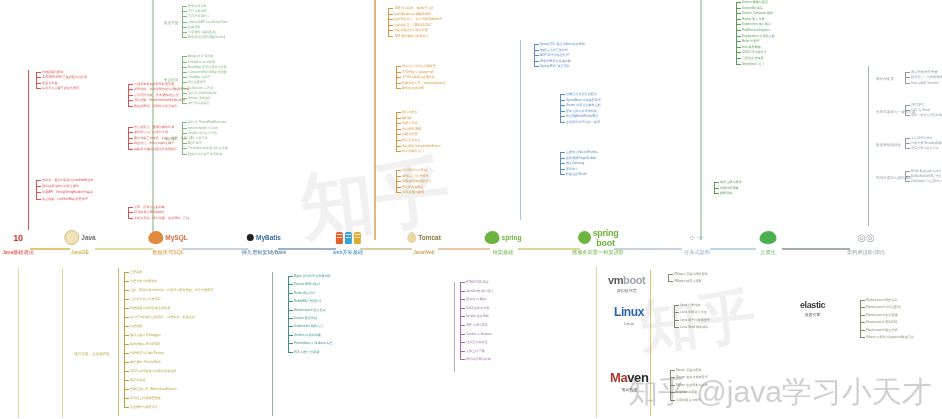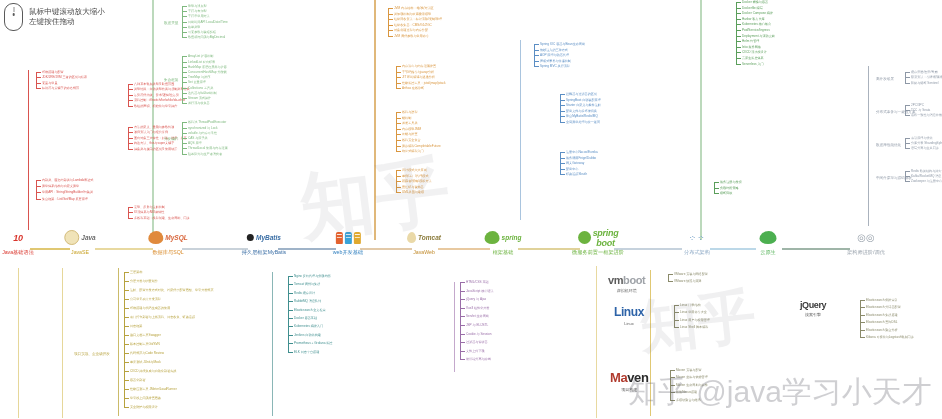--- a/index.html
+++ b/index.html
@@ -21,21 +21,21 @@
   
   .wm-center{position:absolute;left:300px;top:150px;font-size:74px;font-weight:bold;color:rgba(120,120,125,.10);
     transform:rotate(-7deg);white-space:nowrap;letter-spacing:2px;z-index:30;pointer-events:none;}
   .wm-br{position:absolute;left:628px;top:372px;font-size:30px;color:rgba(95,95,105,.30);white-space:nowrap;z-index:31;pointer-events:none;}
   .wm-mid2{position:absolute;left:640px;top:283px;font-size:58px;font-weight:bold;color:rgba(120,120,125,.11);
     transform:rotate(-6deg);white-space:nowrap;z-index:30;pointer-events:none;}
 
   
   .spine-seg{position:absolute;height:1.6px;top:248px;z-index:5;}
   .node{position:absolute;top:228px;z-index:12;text-align:center;transform:translateX(-50%);}
-  .node .logo{height:19px;display:flex;align-items:center;justify-content:center;gap:2px;font-style:italic;}
+  .node .logo{height:19px;display:flex;align-items:center;justify-content:center;gap:2px;}
   .node .cap{font-size:5.2px;line-height:7px;margin-top:2px;white-space:nowrap;color:#3a5a8c;}
 
   
   .lg-text{font-size:9px;font-weight:bold;letter-spacing:-.3px;}
   .lg-sm{font-size:6.5px;font-weight:bold;}
   .jar{width:7px;height:12px;border-radius:2px 2px 1px 1px;position:relative;display:inline-block;}
   .jar:before{content:"";position:absolute;left:1px;right:1px;top:2.5px;height:1px;background:rgba(255,255,255,.85);}
   .jar:after{content:"";position:absolute;left:1px;right:1px;top:5px;height:1px;background:rgba(255,255,255,.7);}
   .circ{width:13px;height:13px;border-radius:50%;display:inline-block;position:relative;}
   .leaf{width:15px;height:13px;border-radius:55% 45% 50% 50%/60% 60% 40% 40%;display:inline-block;}
@@ -49,27 +49,20 @@
   
   .biglogo{position:absolute;z-index:12;text-align:center;}
   .biglogo .t{font-weight:bold;letter-spacing:-.4px;}
   .biglogo .c{font-size:4px;margin-top:2px;color:#666;}
 </style>
 </head>
 <body>
 
 <div id="canvas">
 
-  <div class="hint">
-    <div class="mouse"></div>
-    <div class="hint-lines">
-      <div>鼠标中键滚动放大缩小</div>
-      <div>左键按住拖动</div>
-    </div>
-  </div>
 
   <div class="wm-center">知乎</div>
   <div class="wm-mid2">知乎</div>
   <div class="wm-br">知乎 @java学习小天才</div>
 
   <div id="spine-layer">
       <div class="spine-seg" style="left: 30px; width: 40px; background: rgb(224, 200, 115);"></div>
       <div class="spine-seg" style="left: 95px; width: 58px; background: rgb(232, 217, 160);"></div>
       <div class="spine-seg" style="left: 182px; width: 66px; background: rgb(201, 210, 218);"></div>
       <div class="spine-seg" style="left: 278px; width: 58px; background: rgb(159, 179, 200);"></div>
@@ -599,18 +592,18 @@
       </div>
       <div class="biglogo" style="left: 614px; top: 305px;">
         <div class="t" style="font-size: 12px; color: rgb(45, 99, 168);"><span>Linux</span></div>
         <div class="c">Linux</div>
       </div>
       <div class="biglogo" style="left: 610px; top: 370px;">
         <div class="t" style="font-size: 13px; color: rgb(176, 59, 46);"><span>Ma</span><span style="color:#2b2b2b">ven</span></div>
         <div class="c">项目构建</div>
       </div>
       <div class="biglogo" style="left: 800px; top: 300px;">
-        <div class="t" style="font-size: 9px; color: rgb(58, 58, 58);"><span>jQuery</span></div>
+        <div class="t" style="font-size: 9px; color: rgb(58, 58, 58);"><span>elastic</span></div>
         <div class="c">搜索引擎</div>
       </div>
     </div>
 
 </div>
 
 </body></html>

